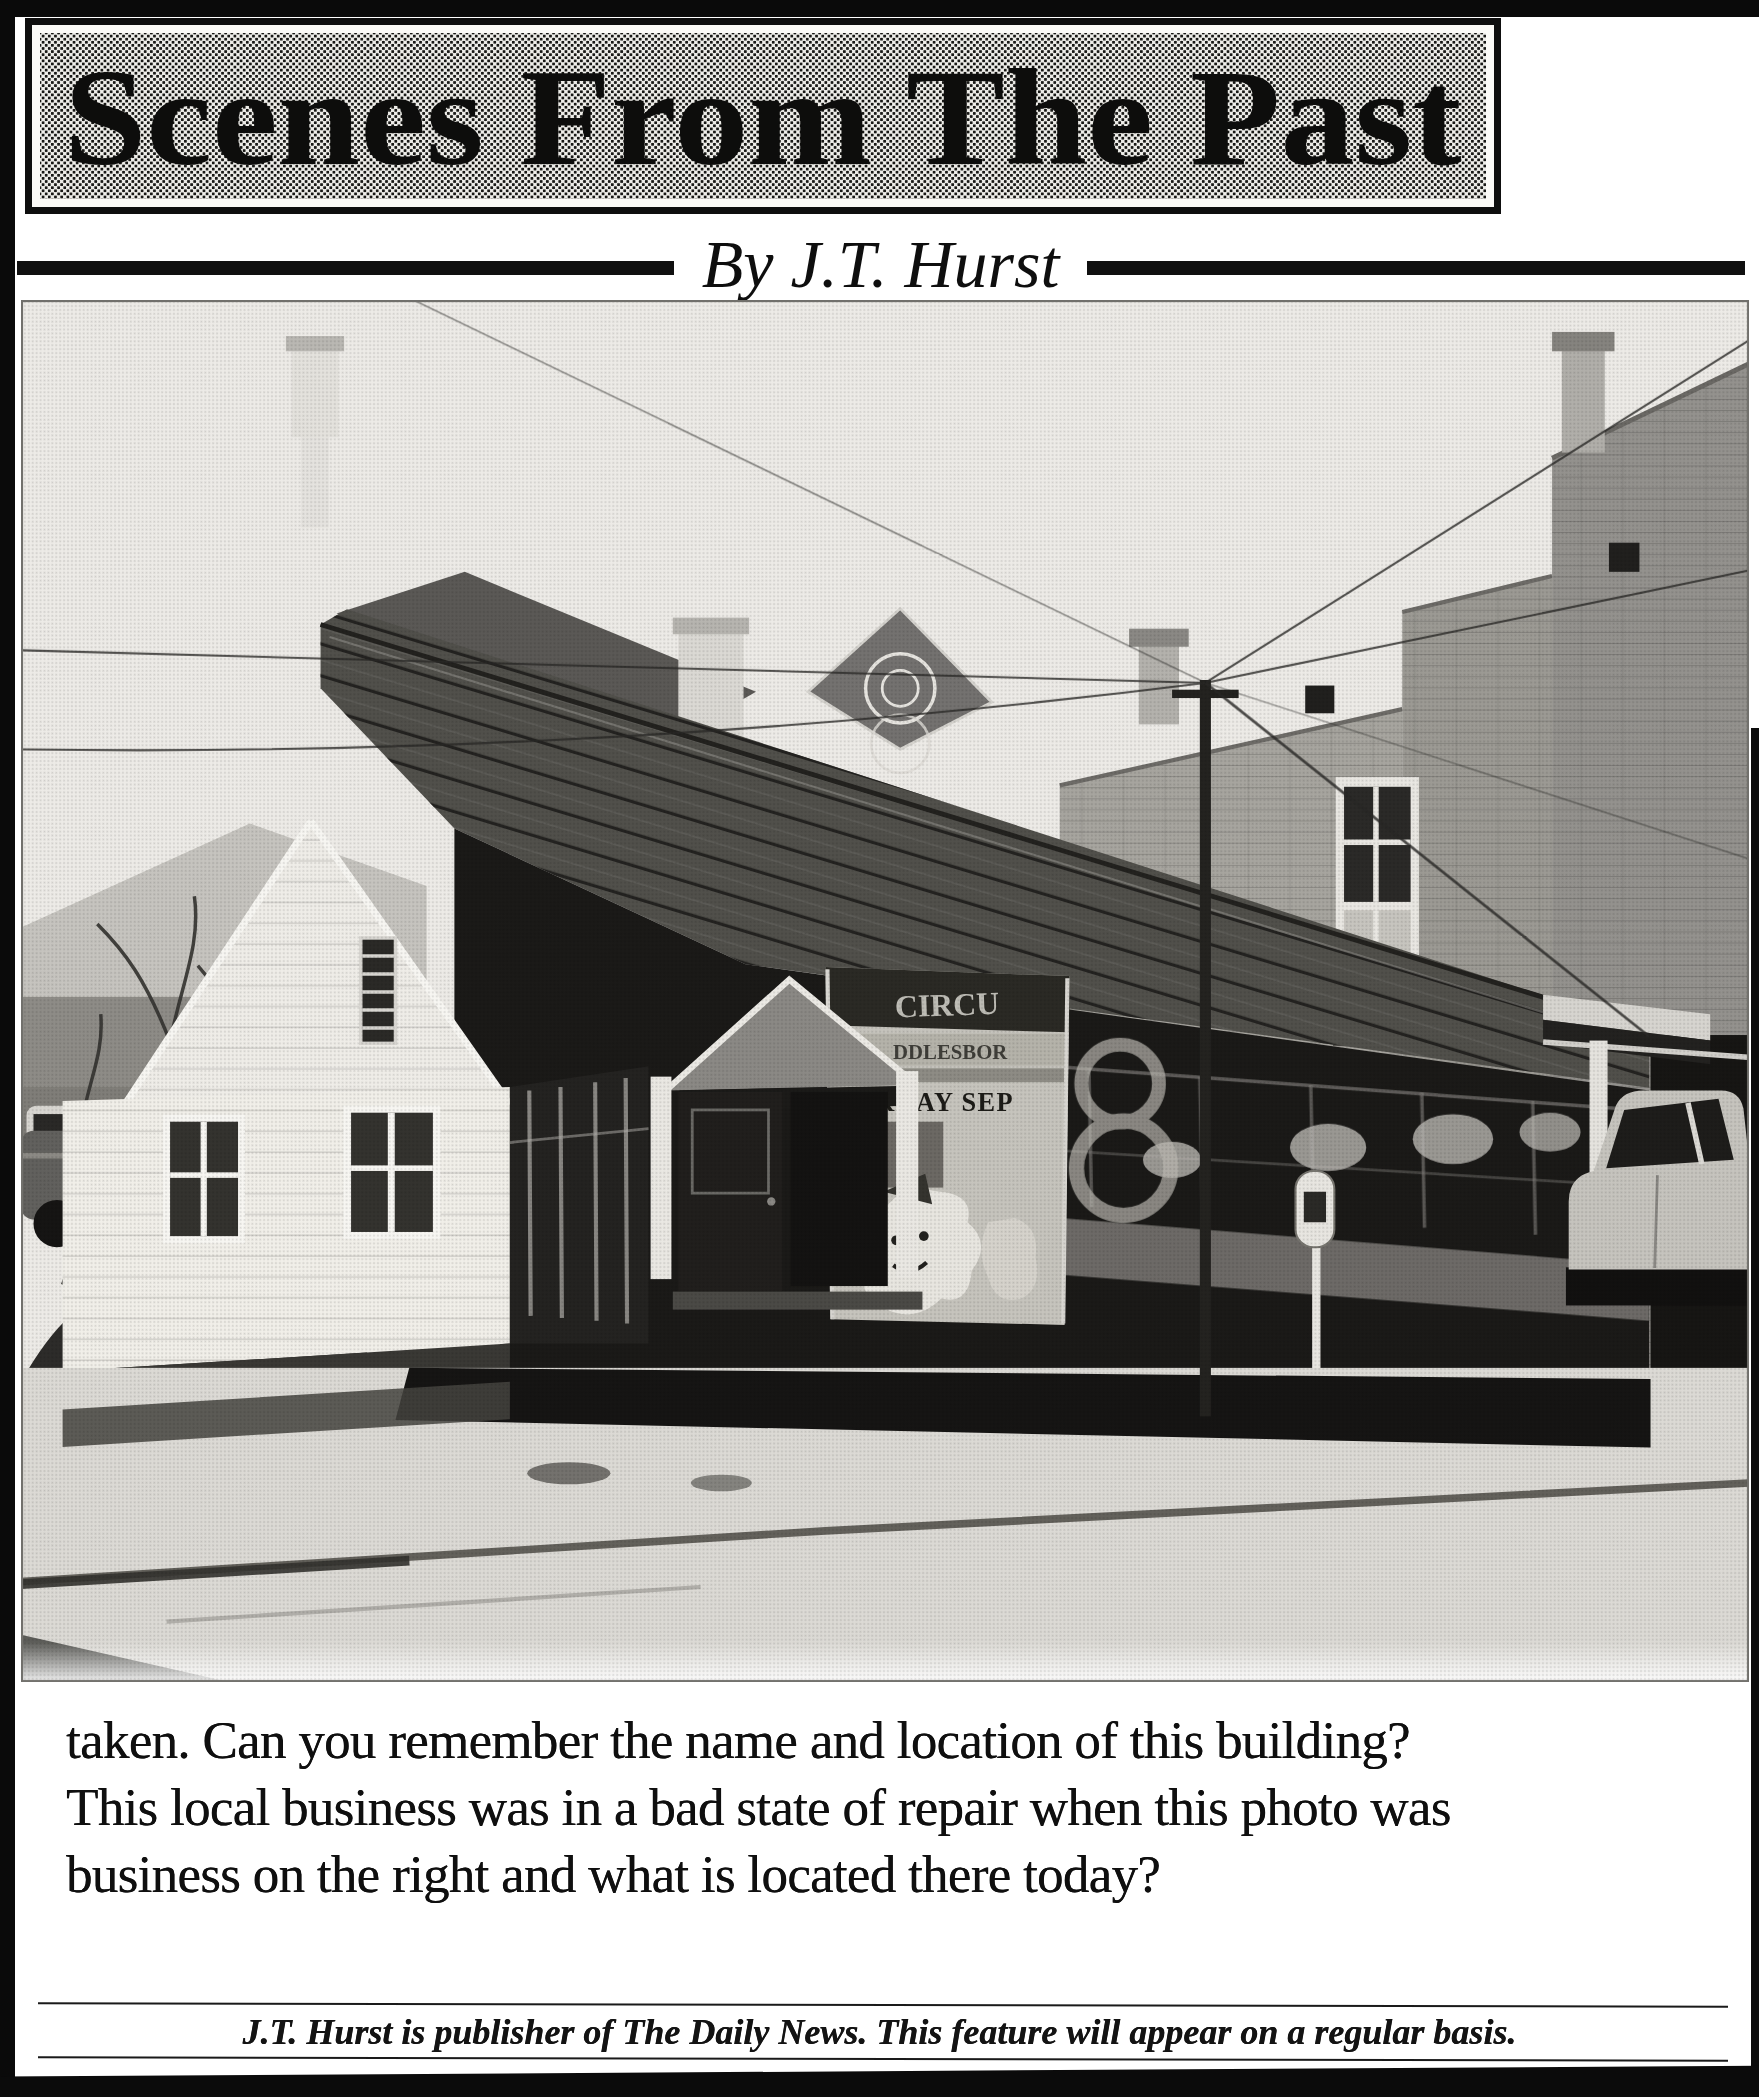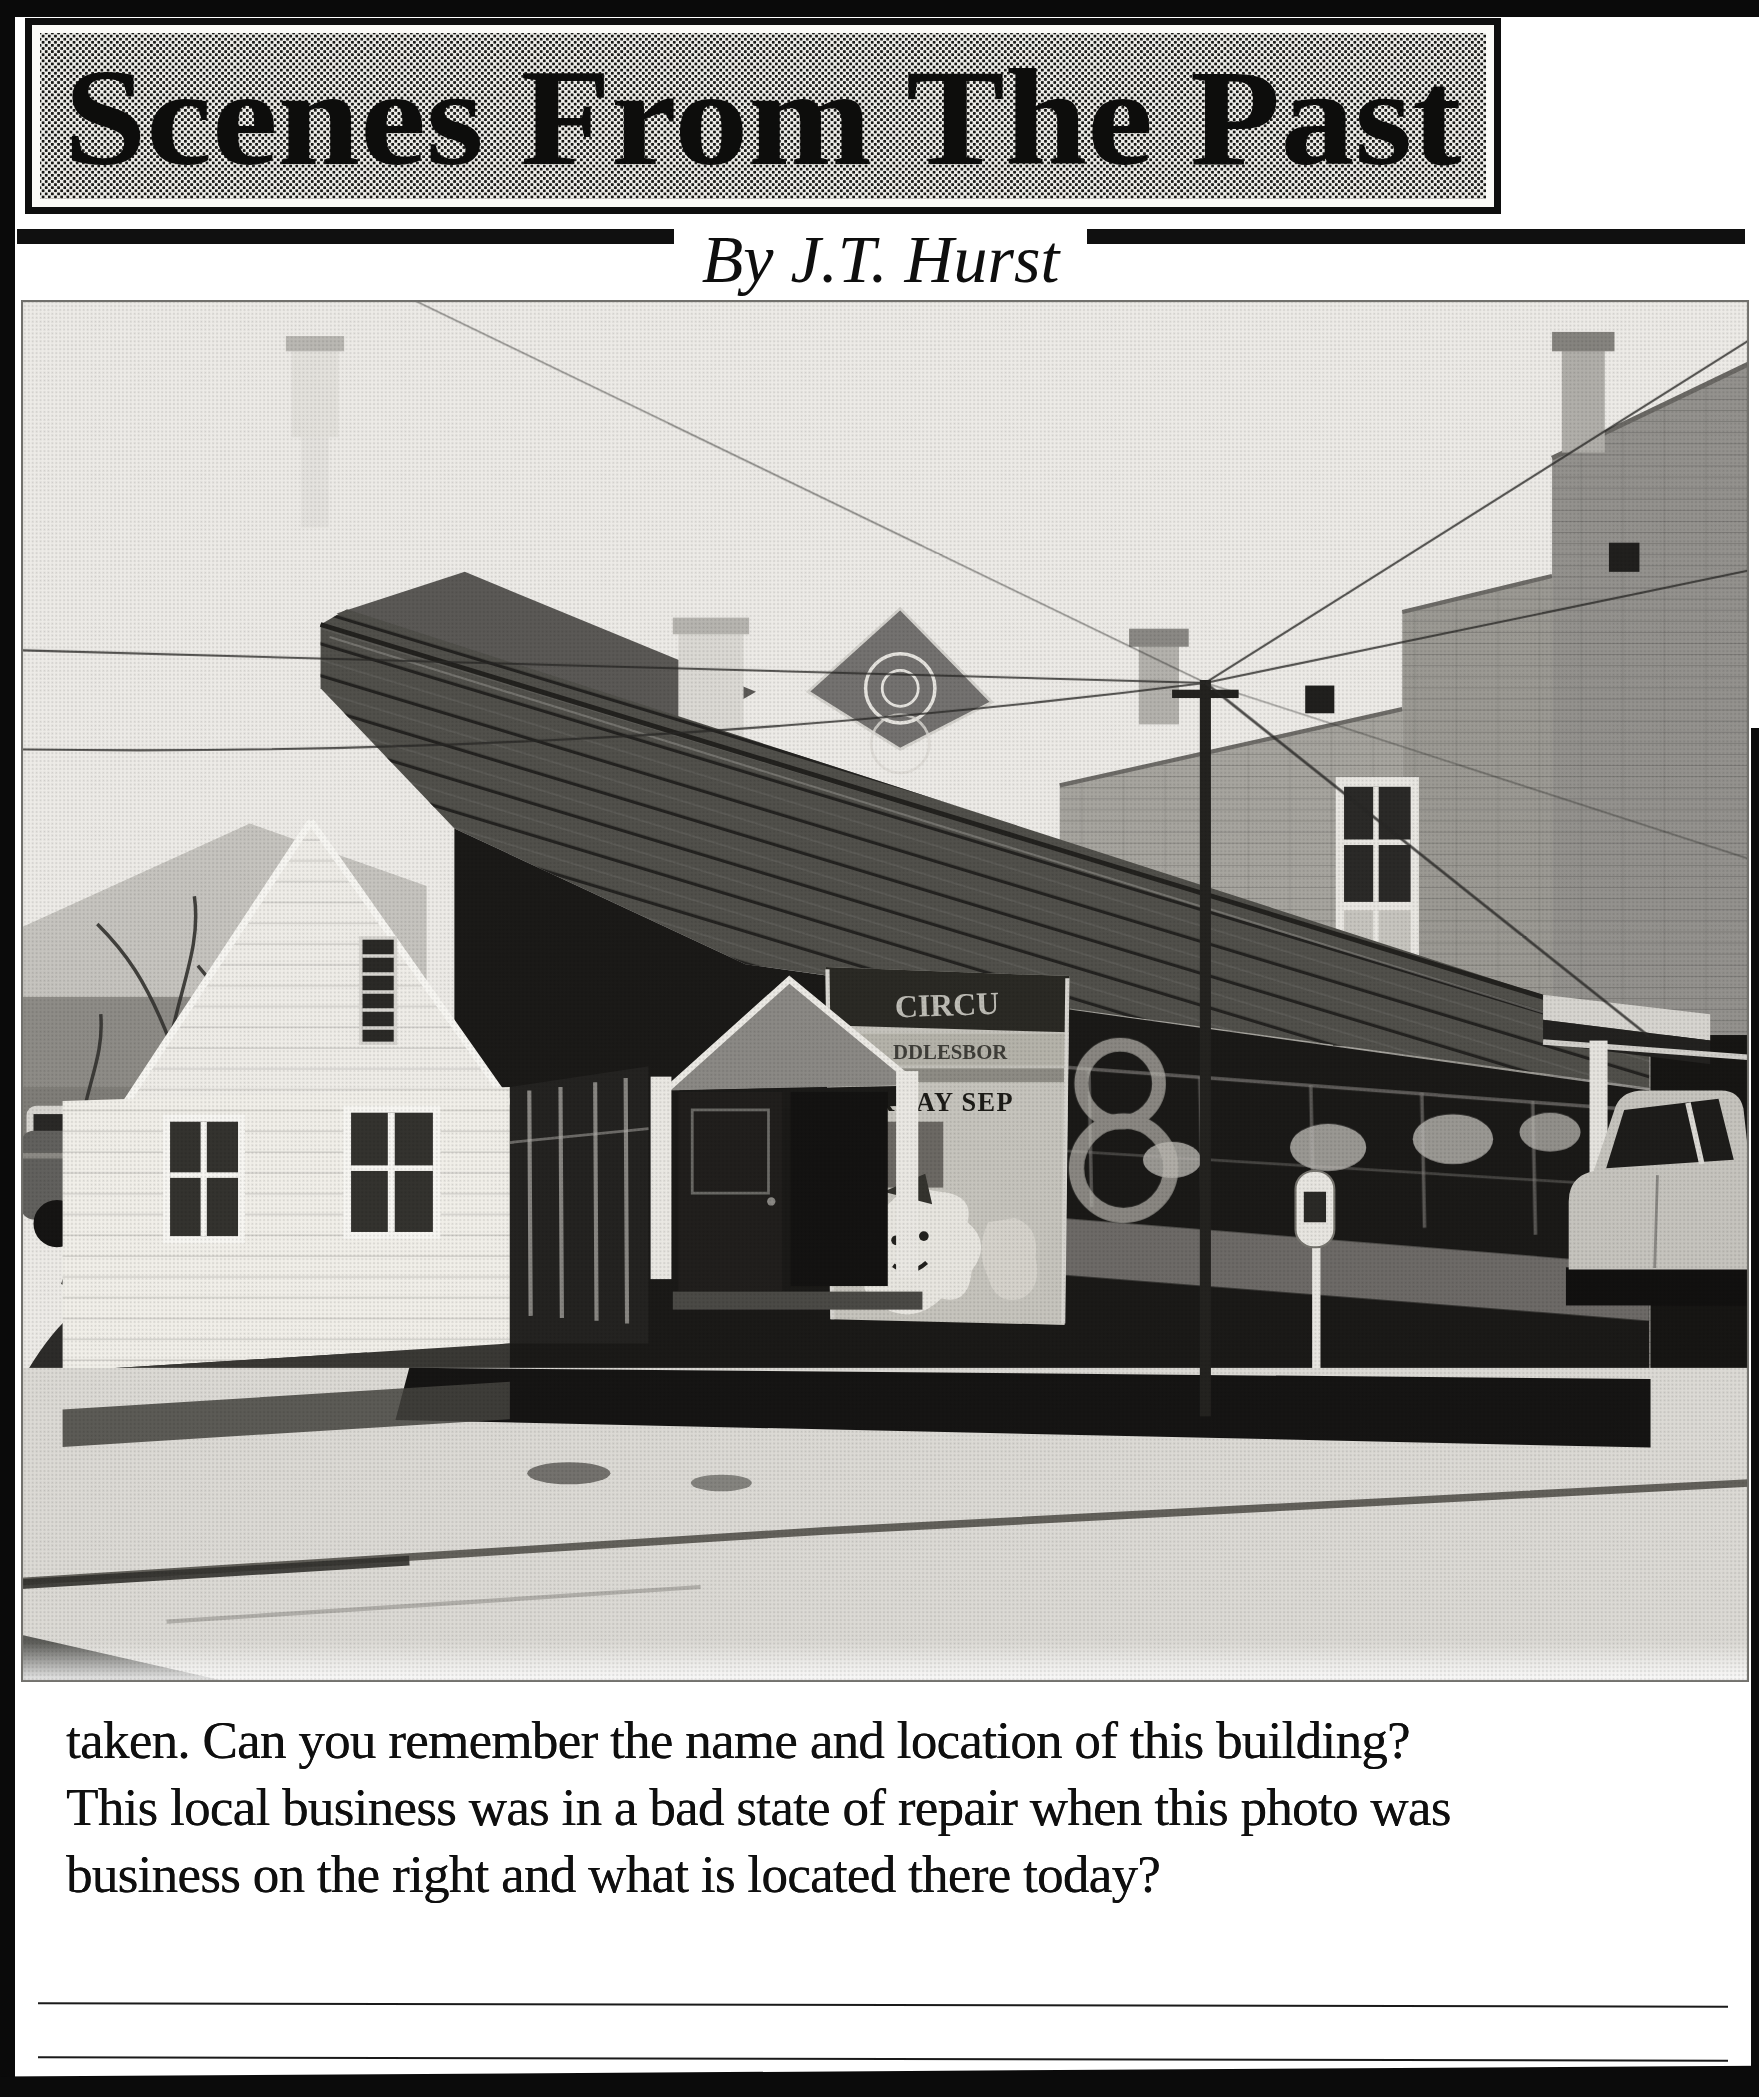--- a/index.html
+++ b/index.html
@@ -21,21 +21,21 @@
     width:100%;height:100%;box-sizing:border-box;
     background-color:#f1f0ec;
     background-image:radial-gradient(#181816 1.5px,transparent 1.8px),radial-gradient(#181816 1.5px,transparent 1.8px);
     background-size:6.2px 6.2px;background-position:0 0,3.1px 3.1px;
     display:flex;align-items:center;justify-content:center;
   }
   .mast-svg{width:1678px;height:162px;display:block;}
   
   .byline{
     position:absolute;left:16.6px;top:229px;width:1728px;height:78px;
-    display:flex;gap:23.6px;
+    display:flex;align-items:center;gap:23.6px;
   }
   .byline-rule{flex:1;height:14.6px;background:#101010;}
   .byline-text{
     font-style:italic;font-size:68px;line-height:1;color:#0e0e0e;white-space:nowrap;
     padding:0 4.2px;transform:translateY(-4.2px);
   }
   
   .photo{position:absolute;left:21px;top:300px;width:1728px;height:1382px;}
   .photo svg{display:block;width:100%;height:100%;}
   
@@ -318,20 +318,21 @@
     </svg>
   </figure>
 
   <div class="caption">
     <div class="cline">taken. Can you remember the name and location of this building?</div>
     <div class="cline">This local business was in a bad state of repair when this photo was</div>
     <div class="cline">business on the right and what is located there today?</div>
   </div>
 
   <div class="footer-rule-top"></div>
+  <div class="footer-text">J.T. Hurst is publisher of The Daily News. This feature will appear on a regular basis.</div>
   <div class="footer-rule-bottom"></div>
 
   <div class="edge-top"></div>
   <div class="edge-left"></div>
   <div class="edge-right"></div>
   <div class="edge-bottom"></div>
 
 </div>
 
 

